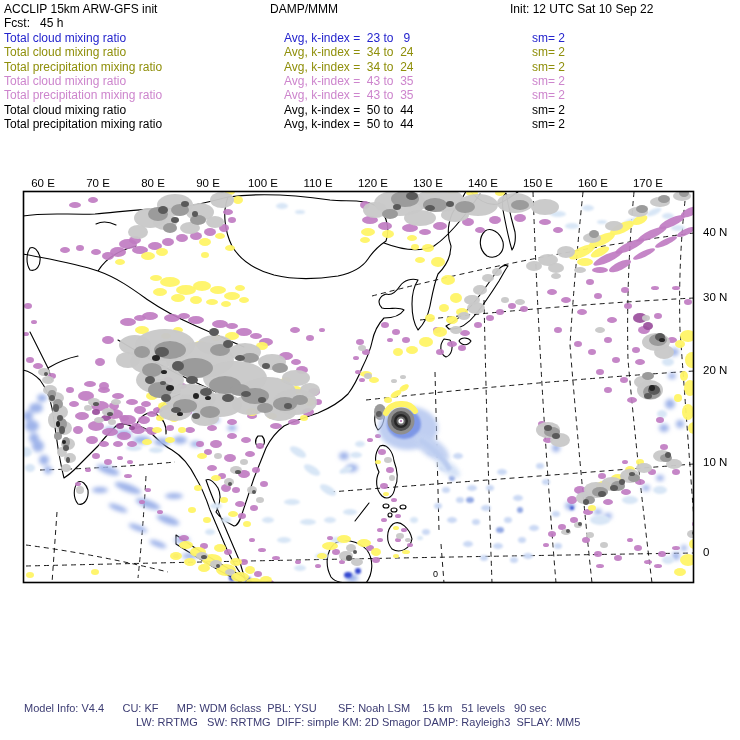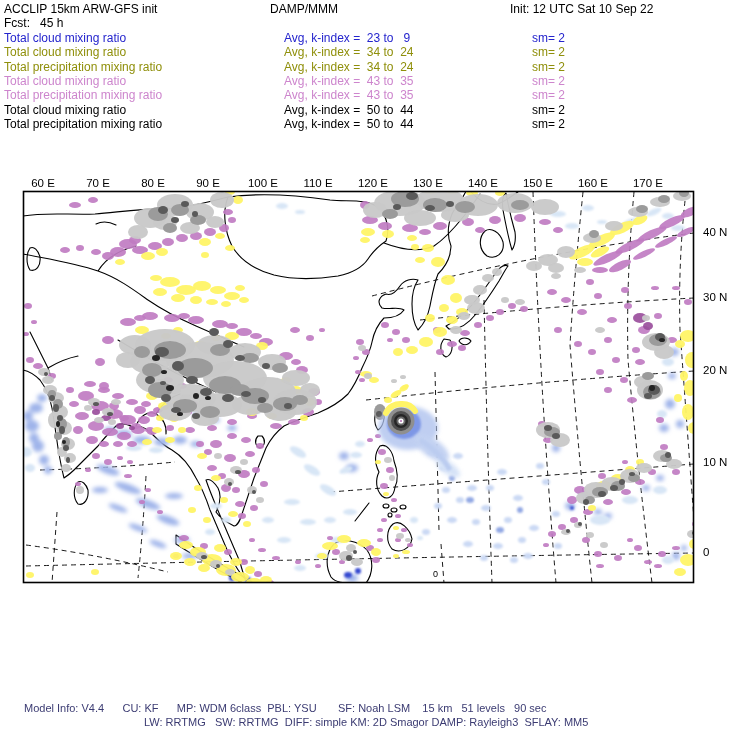--- a/index.html
+++ b/index.html
@@ -6,21 +6,21 @@
   body{width:740px;height:740px;background:#ffffff;position:relative;overflow:hidden;
        font-family:"Liberation Sans",sans-serif;}
   .hdr{position:absolute;left:0;width:740px;height:14px;font-size:12px;line-height:13px;white-space:pre}
   .hdr span{position:absolute;top:0}
   .c1{left:4px}.c2{left:284px}.c3{left:532px}
   .r0 .c2{left:270px}.r0 .c3{left:510px}
   .r1 .c2{left:283px}
   .blue{color:#2424cd}.olive{color:#8f8f0a}.orchid{color:#cd85cd}.black{color:#000000}
   .ft{position:absolute;font-size:11px;color:#3b3b72;white-space:pre;line-height:12px}
   #ft1{left:24px;top:702px}
-  #ft2{left:144px;top:716px}
+  #ft2{left:136px;top:716px}
   #mapsvg{position:absolute;left:0;top:0}
   text{font-family:"Liberation Sans",sans-serif}
   .tick{font-size:11.5px;fill:#000}
   .coast{fill:none;stroke:#000;stroke-width:1.1;stroke-linejoin:round;stroke-linecap:round}
   .grat{fill:none;stroke:#000;stroke-width:0.9;stroke-dasharray:5 4}
 </style>
 </head>
 <body>
 
 <div class="hdr r0 black" style="top:3px">

